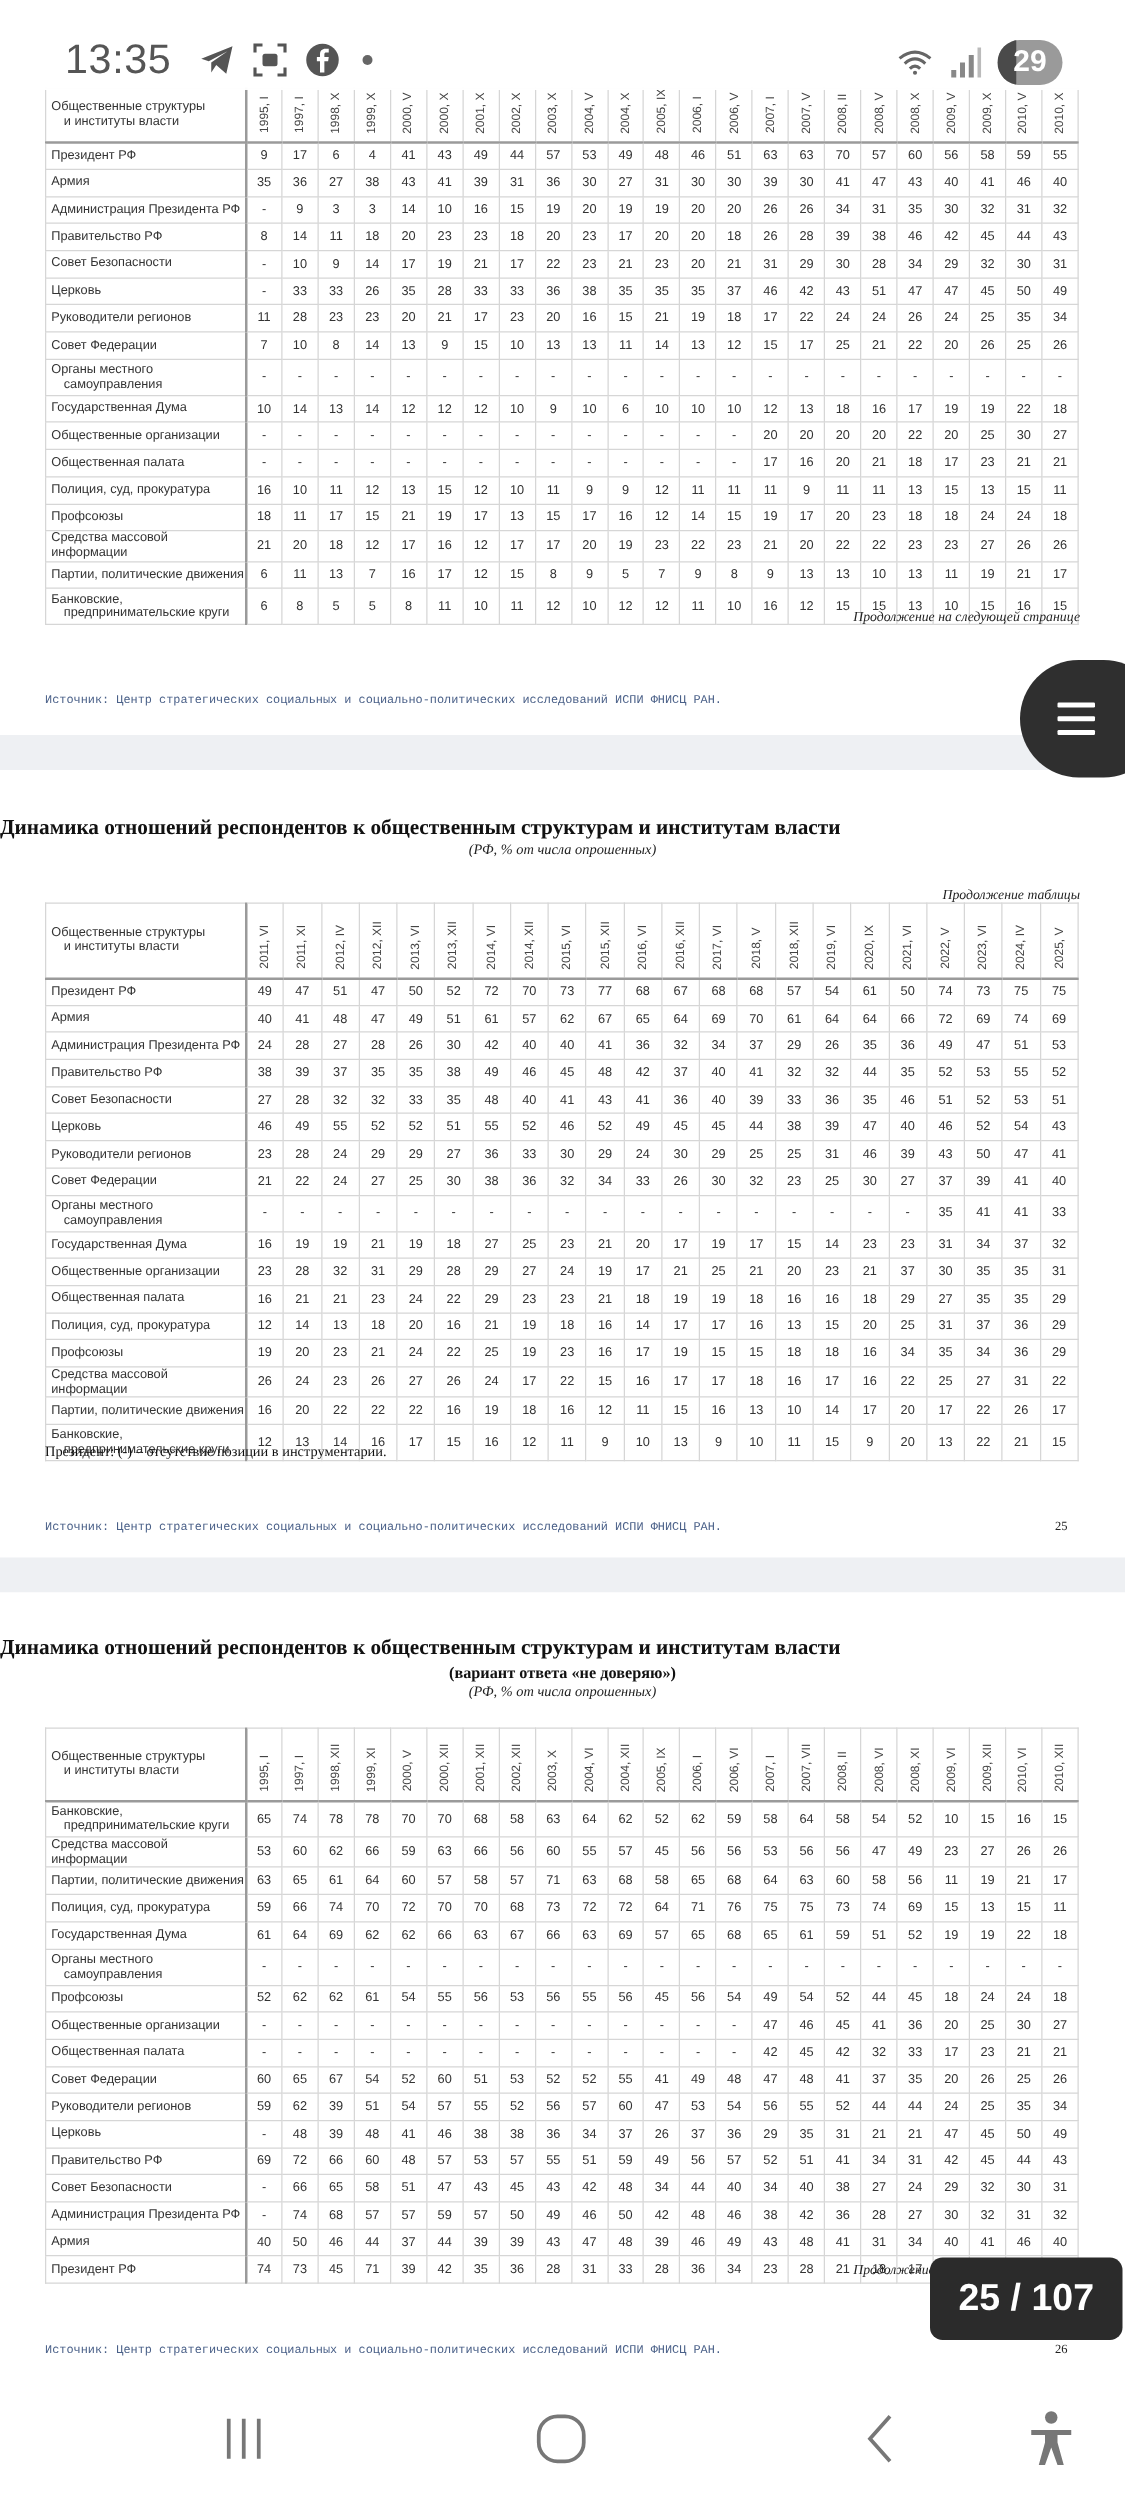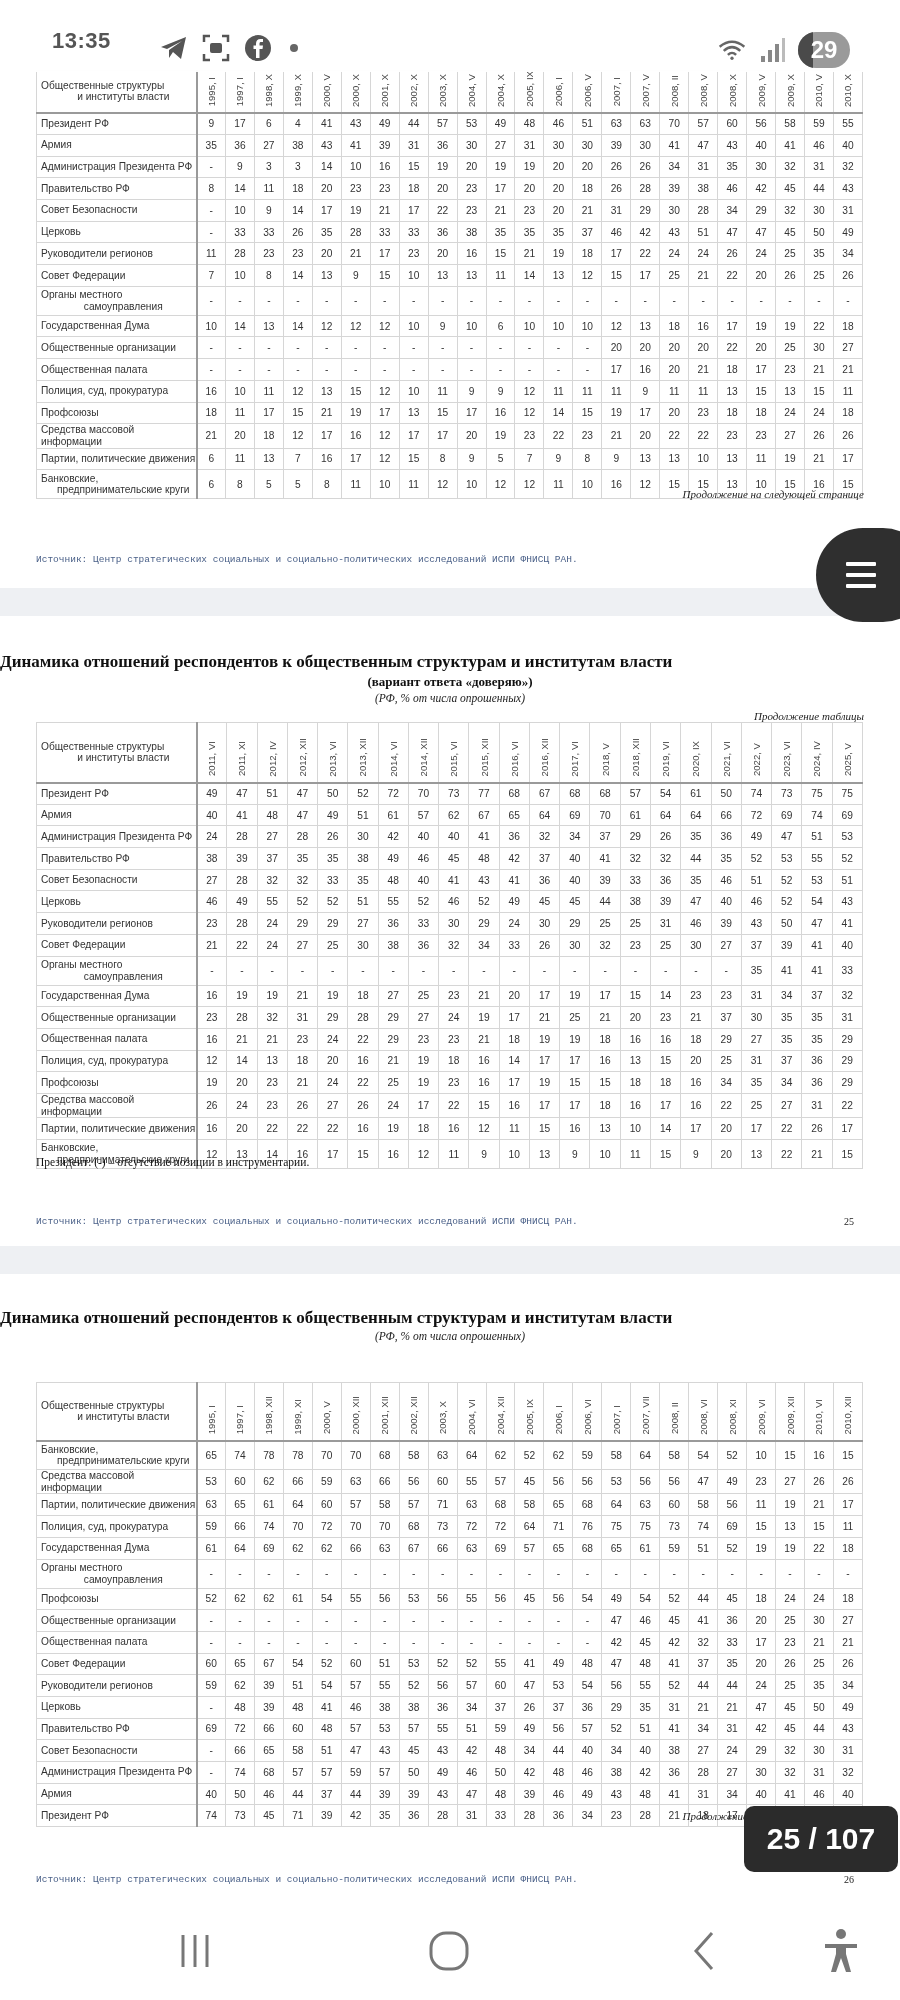--- a/index.html
+++ b/index.html
@@ -1,21 +1,21 @@
 <!DOCTYPE html>
 <html><head>
 <meta charset="utf-8">
 <style>
   * { box-sizing: border-box; margin: 0; padding: 0; }
   html, body { width: 900px; height: 2000px; overflow: hidden; background: #ffffff; }
   body { position: relative; font-family: "Liberation Sans", sans-serif; color: #222; }
 
   
   .statusbar { position: absolute; left: 0; top: 0; width: 900px; height: 72px; background: rgba(255,255,255,0.96); z-index: 20; }
-  .sb-time { position: absolute; left: 52px; top: 28px; font-size: 22px; font-weight: bold; color: #555; letter-spacing: 0.5px; text-align: right; }
+  .sb-time { position: absolute; left: 52px; top: 28px; font-size: 33px; font-weight: normal; color: #555; letter-spacing: 0.5px; text-align: right; }
   .sb-icons-left { position: absolute; left: 160px; top: 34px; display: flex; gap: 14px; align-items: center; }
   .sb-ic { width: 28px; height: 28px; display: flex; align-items: center; justify-content: center; color: #555; }
   .sb-dot { width: 8px; height: 8px; border-radius: 50%; background: #666; margin-left: 4px; }
   .sb-icons-right { position: absolute; right: 50px; top: 32px; display: flex; gap: 12px; align-items: center; }
   .battery { width: 52px; height: 36px; border-radius: 18px; background: #9a9a9a; position: relative; overflow: hidden; color: #fff; font-weight: bold; font-size: 24px; display: flex; align-items: center; justify-content: center; }
   .battery .fill { position: absolute; left: 0; top: 0; bottom: 0; background: #4a4a4a; }
   .battery span { position: relative; }
 
   
   .page { position: absolute; left: 0; width: 900px; background: #fff; }
@@ -27,21 +27,21 @@
   .source { position: absolute; left: 36px; font-family: Liberation Mono, monospace; font-size: 9.5px; color: #4a6088; }
   .pagenum { position: absolute; right: 46px; font-family: "Liberation Serif", serif; font-size: 10px; color: #222; }
   .note { position: absolute; left: 36px; font-family: "Liberation Serif", serif; font-size: 11.5px; color: #111; }
 
   table.data { position: absolute; left: 36px; border-collapse: collapse; table-layout: fixed; width: 827px; font-size: 10.2px; }
   table.data td, table.data th { border: 1px solid #d6d6d6; text-align: center; color: #333; font-weight: normal; }
   table.data th.rowlabel-h, table.data td.rowlabel { text-align: left; padding-left: 4px; width: 160px; border-right: 2px solid #9a9a9a; line-height: 1.15; }
   table.data thead th { border-bottom: 2px solid #9a9a9a; }
   table.data th.col { vertical-align: bottom; padding-bottom: 3px; }
   .vtext { writing-mode: vertical-rl; transform: rotate(180deg); font-size: 9.6px; white-space: nowrap; display: inline-block; color: #444; }
-  .rl-indent { padding-left: 10px; display: block; text-align: center; }
+  .rl-indent { padding-left: 10px; display: block; }
 
   
   .fab-menu { position: absolute; right: -30px; top: 528px; width: 114px; height: 94px; border-radius: 47px; background: #2f2f2f; z-index: 15; display: flex; align-items: center; padding-left: 30px; }
   .fab-menu .bars { display: flex; flex-direction: column; gap: 7px; }
   .fab-menu .bars div { width: 30px; height: 4px; background: #fff; border-radius: 1px; }
 
   
   .page-ind { position: absolute; left: 744px; top: 1806px; width: 154px; height: 66px; border-radius: 10px; background: #2b2b2b; color: #fff; font-size: 30px; font-weight: bold; display: flex; align-items: center; justify-content: center; z-index: 15; }
 
   
@@ -613,21 +613,20 @@
     </table>
   <div class="cont" style="top:488px;">Продолжение на следующей странице</div>
   <div class="source" style="top:554px;">Источник: Центр стратегических социальных и социально-политических исследований ИСПИ ФНИСЦ РАН.</div>
   <div class="pagenum" style="top:554px;">24</div>
 </div>
 <div class="gap" style="top:588px; height:28px;"></div>
 
 <div class="page" style="top:616px; height:630px;">
   <div style="position:absolute; top:36px; left:0; width:900px;">
     <div class="doc-title">Динамика отношений респондентов к общественным структурам и институтам власти</div>
-    <div class="doc-sub">(вариант ответа «доверяю»)</div>
     <div class="doc-unit">(РФ, % от числа опрошенных)</div>
   </div>
   <div class="cont" style="top:94px;">Продолжение таблицы</div>
   <table class="data" id="table-1" style="top:106px;">
       <thead>
         <tr style="height: 60px;">
           <th class="rowlabel-h">
             <span class="" style="display: block;">Общественные структуры</span>
             <span class="rl-indent" style="display: block;">и институты власти</span>
           </th>
@@ -1121,20 +1120,21 @@
     </table>
   <div class="note" style="top:540px;">Президент: (-) – отсутствие позиции в инструментарии.</div>
   <div class="source" style="top:600px;">Источник: Центр стратегических социальных и социально-политических исследований ИСПИ ФНИСЦ РАН.</div>
   <div class="pagenum" style="top:600px;">25</div>
 </div>
 <div class="gap" style="top:1246px; height:28px;"></div>
 
 <div class="page" style="top:1274px; height:626px;">
   <div style="position:absolute; top:34px; left:0; width:900px;">
     <div class="doc-title">Динамика отношений респондентов к общественным структурам и институтам власти</div>
+    <div class="doc-sub">(вариант ответа «не доверяю»)</div>
     <div class="doc-unit">(РФ, % от числа опрошенных)</div>
   </div>
   <table class="data" id="table-2" style="top:108px;">
       <thead>
         <tr style="height: 58px;">
           <th class="rowlabel-h">
             <span class="" style="display: block;">Общественные структуры</span>
             <span class="rl-indent" style="display: block;">и институты власти</span>
           </th>
           <th class="col"><span class="vtext">1995, I</span></th>

